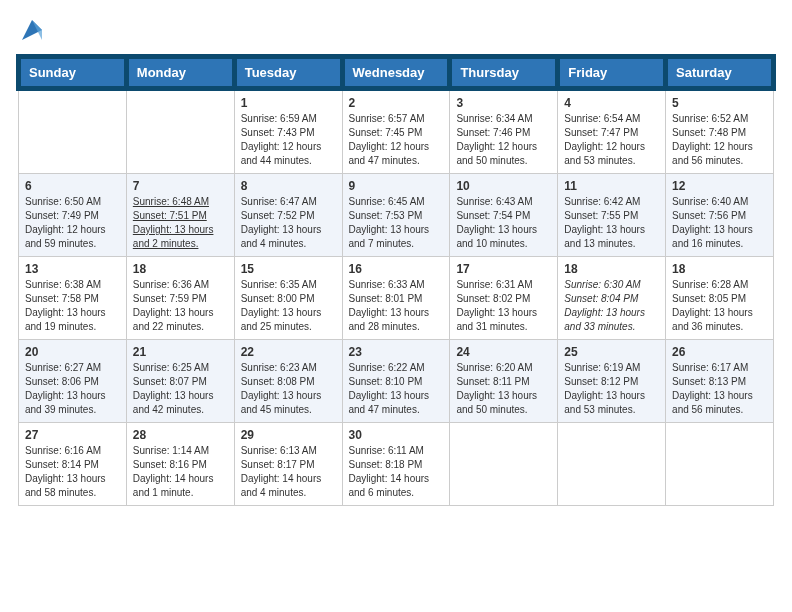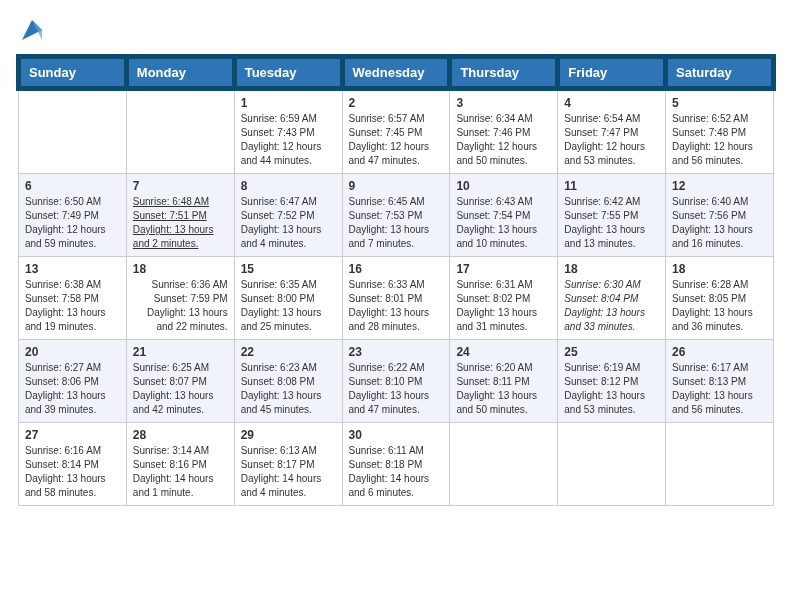--- a/index.html
+++ b/index.html
@@ -203,21 +203,21 @@
       </tr>
       <tr>
         <td>
           <span class="day-number">13</span>
           <div class="day-info" style="white-space: pre-line;">Sunrise: 6:38 AM
 Sunset: 7:58 PM
 Daylight: 13 hours and 19 minutes.</div>
         </td>
         <td>
           <span class="day-number">18</span>
-          <div class="day-info" style="white-space: pre-line; text-align: right;">Sunrise: 6:36 AM
+          <div class="day-info" style="white-space: pre-line;">Sunrise: 6:36 AM
 Sunset: 7:59 PM
 Daylight: 13 hours and 22 minutes.</div>
         </td>
         <td>
           <span class="day-number">15</span>
           <div class="day-info" style="white-space: pre-line;">Sunrise: 6:35 AM
 Sunset: 8:00 PM
 Daylight: 13 hours and 25 minutes.</div>
         </td>
         <td>
@@ -291,21 +291,21 @@
       </tr>
       <tr>
         <td>
           <span class="day-number">27</span>
           <div class="day-info" style="white-space: pre-line;">Sunrise: 6:16 AM
 Sunset: 8:14 PM
 Daylight: 13 hours and 58 minutes.</div>
         </td>
         <td>
           <span class="day-number">28</span>
-          <div class="day-info" style="white-space: pre-line;">Sunrise: 3:14 AM
+          <div class="day-info" style="white-space: pre-line;">Sunrise: 1:14 AM
 Sunset: 8:16 PM
 Daylight: 14 hours and 1 minute.</div>
         </td>
         <td>
           <span class="day-number">29</span>
           <div class="day-info" style="white-space: pre-line;">Sunrise: 6:13 AM
 Sunset: 8:17 PM
 Daylight: 14 hours and 4 minutes.</div>
         </td>
         <td>

